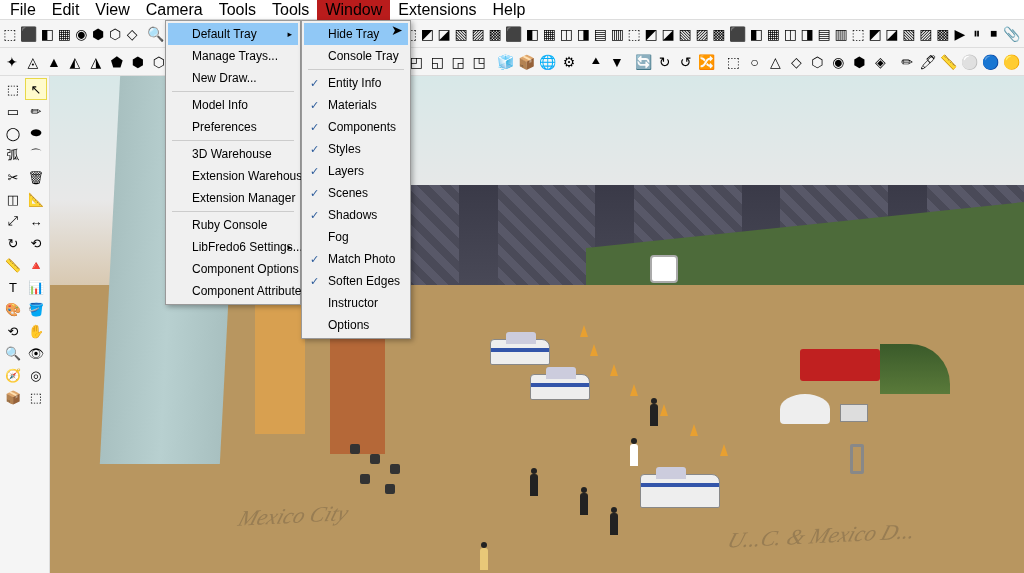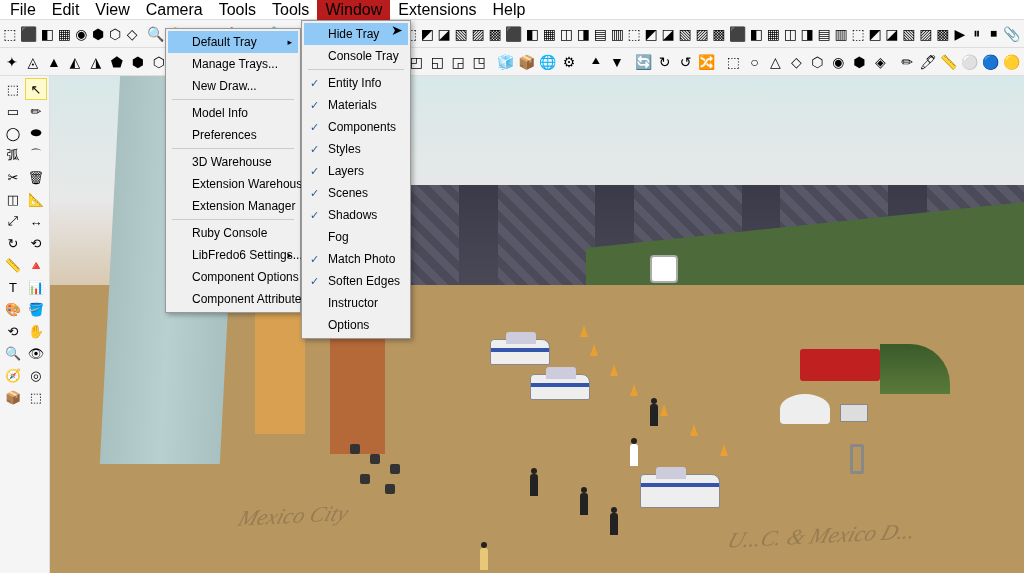--- a/index.html
+++ b/index.html
@@ -16,21 +16,21 @@
   .main-area { display: flex; height: calc(573px - 20px - 56px); }
   
   .left-toolbar { background: #f5f5f5; width: 50px; display: flex; flex-direction: column; padding: 2px; gap: 0px; border-right: 1px solid #ddd; flex-shrink: 0; }
   .left-tool-row { display: flex; gap: 1px; }
   .left-tool { width: 22px; height: 22px; display: flex; align-items: center; justify-content: center; cursor: pointer; font-size: 13px; border: 1px solid transparent; }
   .left-tool.sel { background: #fffbcc; border-color: #e8d848; }
   
   .viewport { flex: 1; position: relative; overflow: hidden; background: linear-gradient(to bottom, #d8e8e8 0%, #e8e8e8 25%, #c8a878 60%, #b89868 100%); }
   
   
-  .dropdown { position: absolute; top: 28px; left: 165px; width: 136px; background: #f0f0f0; border: 1px solid #999; box-shadow: 2px 2px 5px rgba(0,0,0,.3); z-index: 200; padding: 2px; }
+  .dropdown { position: absolute; top: 20px; left: 165px; width: 136px; background: #f0f0f0; border: 1px solid #999; box-shadow: 2px 2px 5px rgba(0,0,0,.3); z-index: 200; padding: 2px; }
   .dd-item { padding: 4px 20px 4px 24px; cursor: pointer; font-size: 12px; position: relative; white-space: nowrap; }
   .dd-item.highlighted { background: #90c8f6; }
   .dd-sep { height: 1px; background: #ccc; margin: 2px 4px; }
   .dd-item .arrow { position: absolute; right: 6px; top: 50%; transform: translateY(-50%); font-size: 9px; }
   
   .submenu { position: absolute; top: 20px; left: 301px; width: 110px; background: #f0f0f0; border: 1px solid #999; box-shadow: 2px 2px 5px rgba(0,0,0,.3); z-index: 201; padding: 2px; }
   .sub-item { padding: 4px 12px 4px 24px; cursor: pointer; font-size: 12px; position: relative; white-space: nowrap; }
   .sub-item.highlighted { background: #90c8f6; }
   .sub-item .check { position: absolute; left: 6px; top: 50%; transform: translateY(-50%); color: #2a5a9a; font-size: 11px; }
   .sub-sep { height: 1px; background: #ccc; margin: 2px 4px; }

